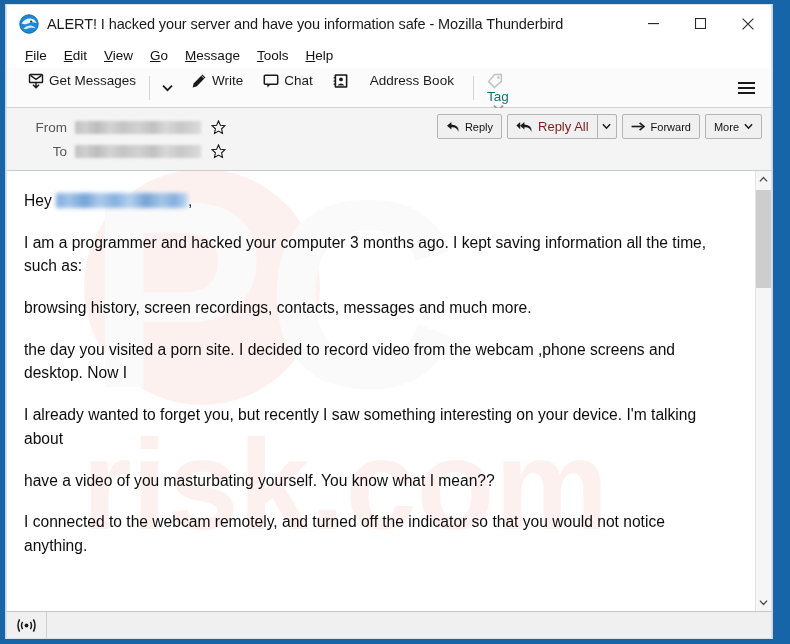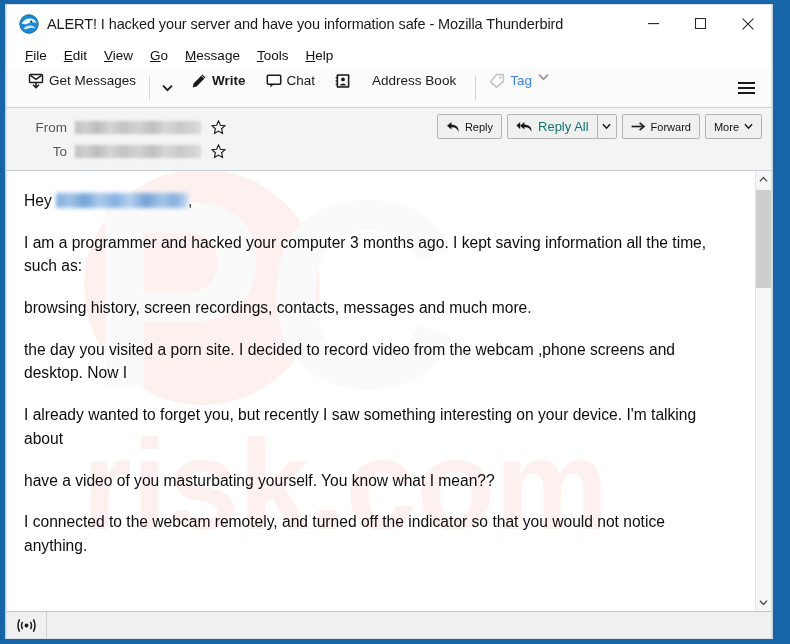--- a/index.html
+++ b/index.html
@@ -102,21 +102,21 @@
     display: flex;
     align-items: flex-start;
     height: 30px;
     padding: 0 7px;
     font-size: 13.5px;
     color: #1a1a1a;
     white-space: nowrap;
     border-radius: 2px;
   }
   .tbtn .ico { display: flex; align-items: center; margin-right: 5px; }
-  .tbtn.disabled { color: #3b82f6; }
+  .tbtn.disabled { color: #0f766e; flex-direction: column; }
   .tbtn.disabled .ico svg { opacity: 0.45; }
   .tb-caret {
     display: flex; align-items: center; justify-content: center;
     width: 22px; height: 30px;
   }
   .tb-sep {
     width: 1px; height: 24px;
     background: #d4d4d4;
     margin: 0 6px;
     flex: none;
@@ -211,21 +211,21 @@
   }
   .rsplit {
     display: flex;
     align-items: stretch;
     background: #f0f0f0;
     border: 1px solid #b4b4b4;
     border-radius: 2px;
   }
   .rsplit .rmain {
     display: flex; align-items: center; gap: 5px;
-    padding: 0 8px; font-size: 13px; color: #0f766e; white-space: nowrap;
+    padding: 0 8px; font-size: 13px; color: #7f1d1d; white-space: nowrap;
   }
   .rsplit .rarrow {
     display: flex; align-items: center; justify-content: center;
     width: 19px;
     border-left: 1px solid #b4b4b4;
   }
 
   
   .bodywrap {
     flex: 1;
@@ -376,21 +376,21 @@
           </svg>
         </span>
         <span>Get Messages</span>
       </span>
       <span class="tb-sep"></span>
       <span class="tb-caret">
         <svg width="11" height="8" viewBox="0 0 11 8">
           <path d="M1 1.6 L5.5 6.2 L10 1.6" fill="none" stroke="#1a1a1a" stroke-width="1.7"></path>
         </svg>
       </span>
-      <span class="tbtn" style="margin-left:6px;font-weight:bold;">
+      <span class="tbtn" style="margin-left:6px;">
         <span class="ico">
           <svg width="16" height="16" viewBox="0 0 16 16">
             <path d="M11.4 1.6 L14.4 4.6 L5.6 13.4 L1.6 14.4 L2.6 10.4 Z" fill="#1a1a1a"></path>
             <path d="M10.4 2.6 L13.4 5.6" stroke="#ffffff" stroke-width="0.8"></path>
           </svg>
         </span>
         <span>Write</span>
       </span>
       <span class="tbtn" style="margin-left:6px;">
         <span class="ico">

